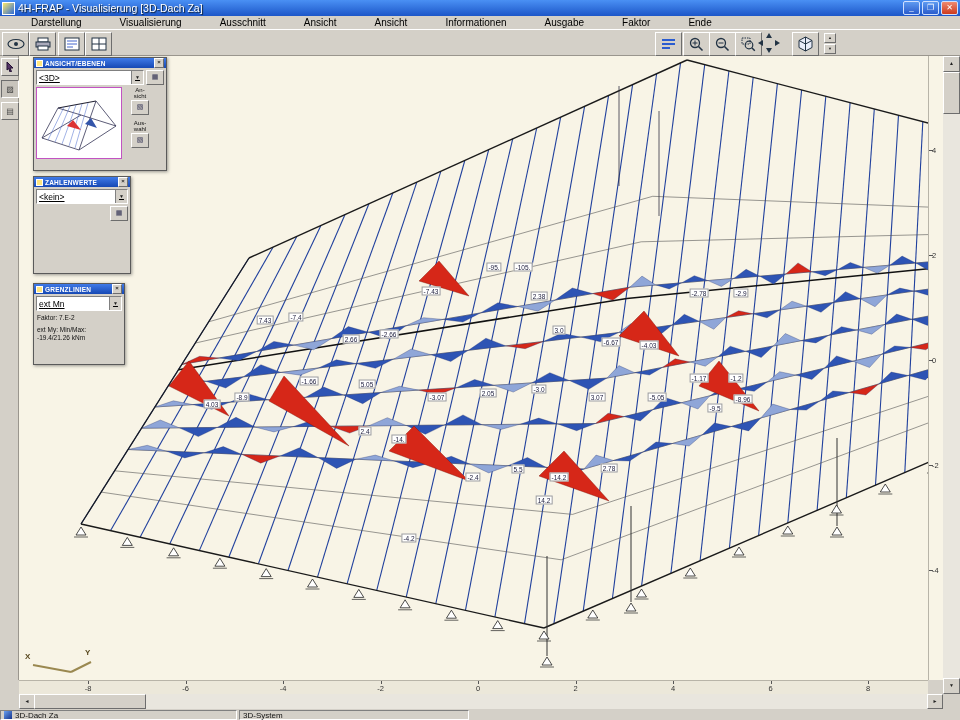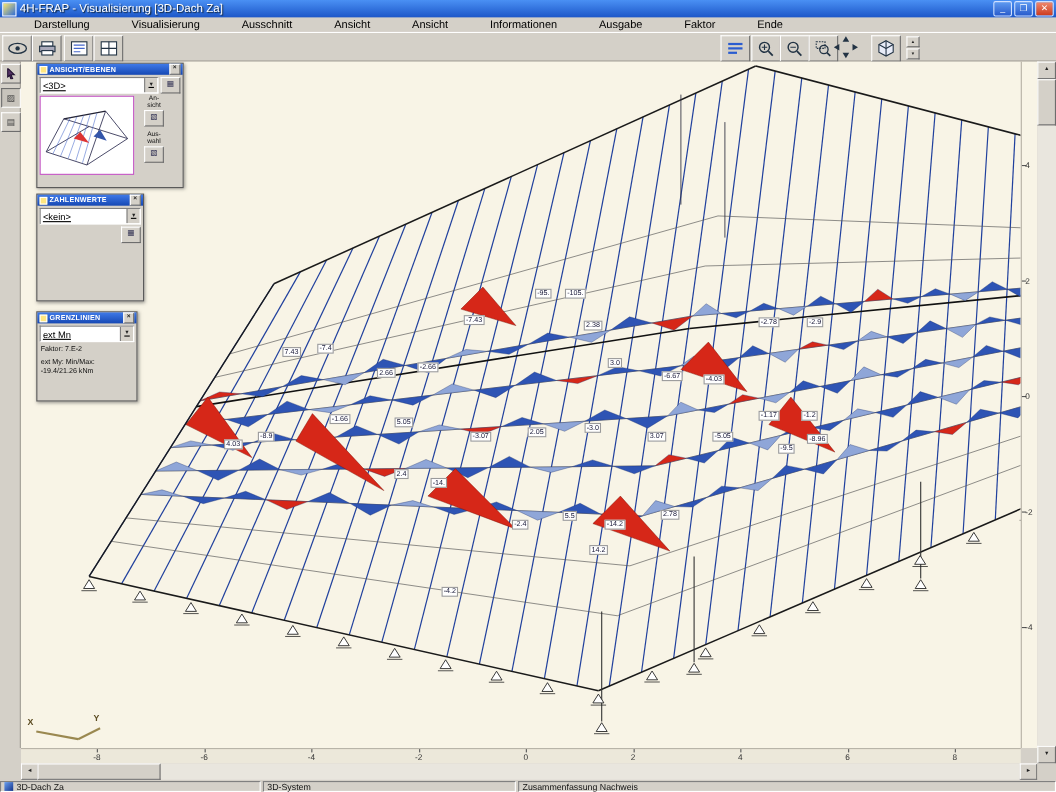--- a/index.html
+++ b/index.html
@@ -525,23 +525,20 @@
 <div id="botleft"></div>
 
 <div id="statusbar">
     <div class="statuscell" style="width: 237px;">
       <span class="statusicon"></span>
       <span>3D-Dach Za</span>
     </div>
     <div class="statuscell" style="width: 230px;">
       <span>3D-System</span>
     </div>
-    <div class="statuscell" style="flex: 1 1 0%;">
-      <span>Zusammenfassung Nachweis</span>
-    </div>
   </div>
 
 <div class="panel" id="panel-ansicht" style="left:33px;top:57px;width:132px;height:112px">
   <div class="ptitle">
     <span class="picon"></span>
     <span>ANSICHT/EBENEN</span>
     <span class="pclose">×</span>
   </div>
   <div class="prow">
     <div class="pcombo">

